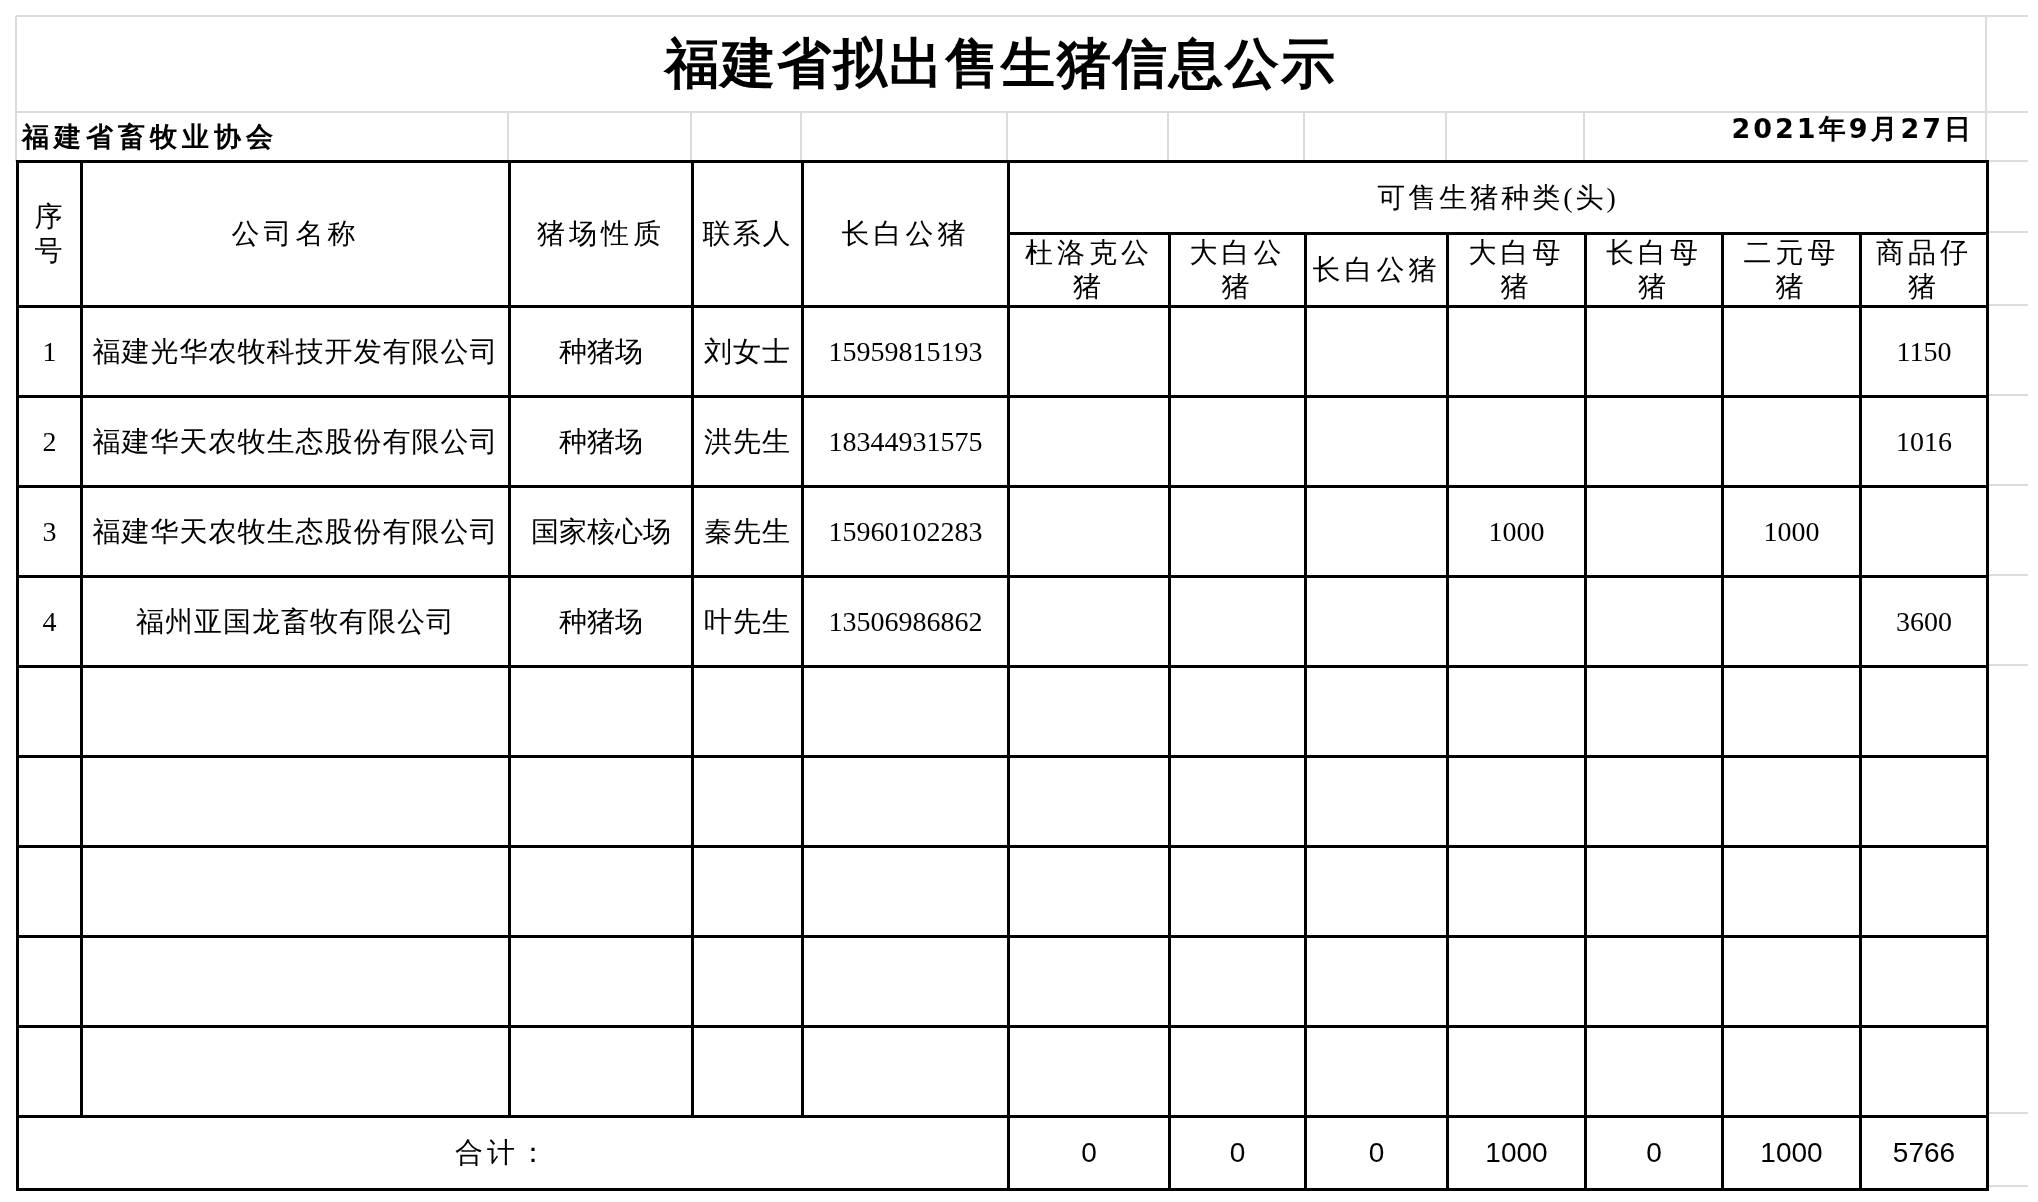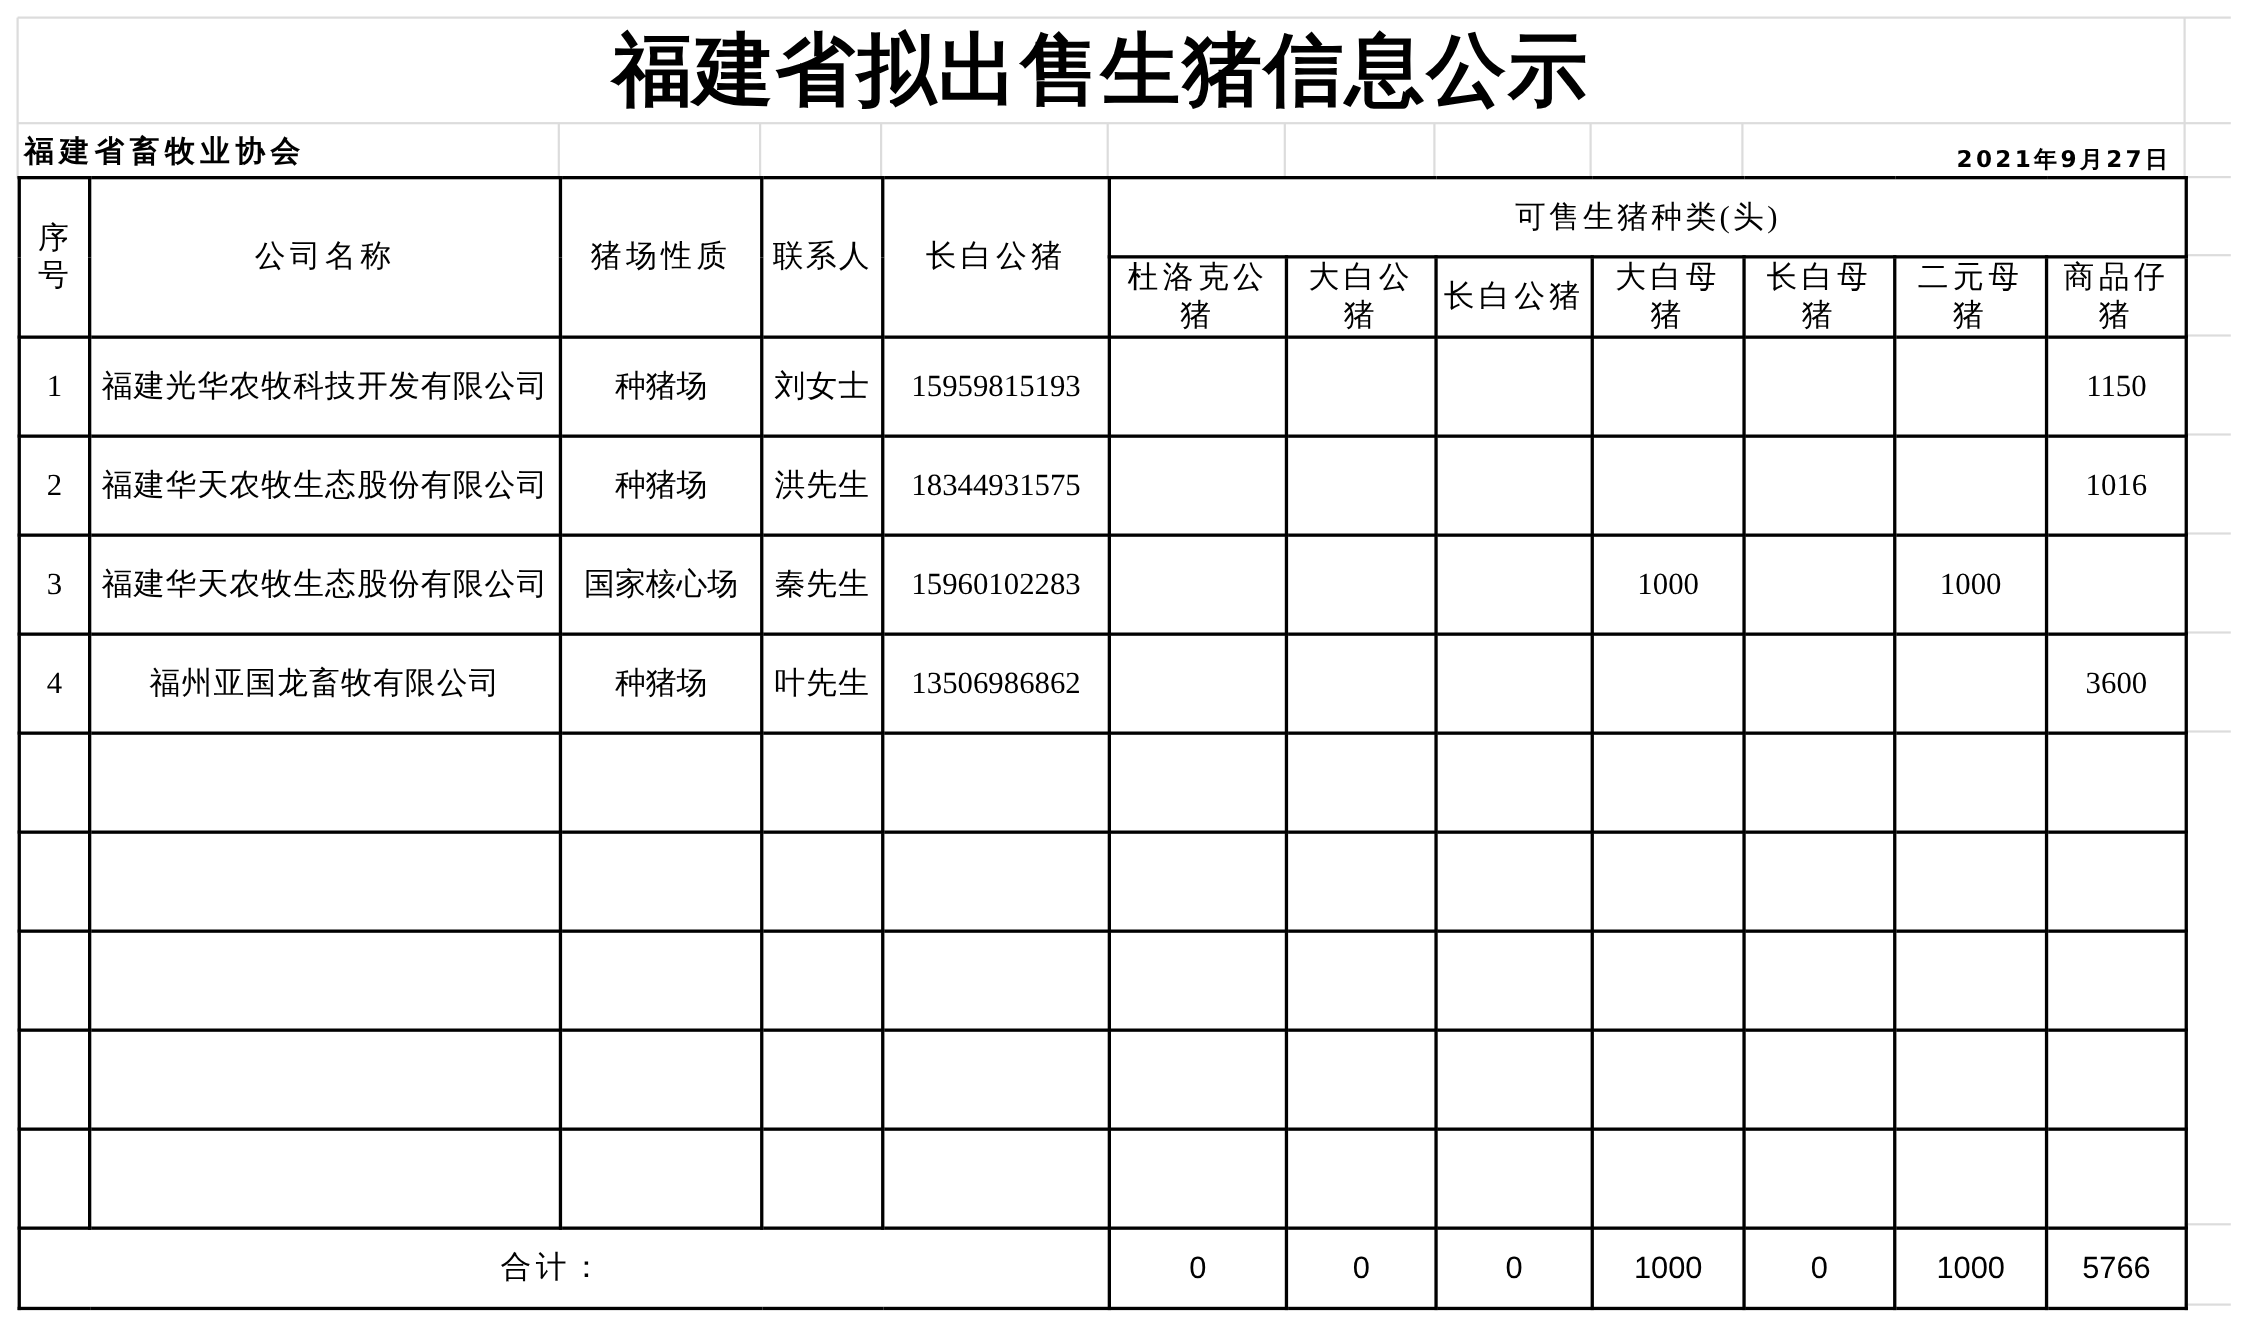--- a/index.html
+++ b/index.html
@@ -5,28 +5,28 @@
   html, body { margin: 0; padding: 0; background: #ffffff; }
   body { width: 2038px; height: 1202px; position: relative; overflow: hidden;
          font-family: "Liberation Serif", "DejaVu Serif", serif; color: #000; }
 
   
   .grid { position: absolute; background: #dcdcdc; }
 
   .title { position: absolute; left: 16px; top: 16px; width: 1970px; height: 96px;
            display: flex; align-items: center; justify-content: center;
            font-family: "DejaVu Sans", "Liberation Sans", sans-serif; font-weight: bold;
-           font-size: 72px; letter-spacing: 2px; }
+           font-size: 54px; letter-spacing: 2px; }
 
   .org { position: absolute; left: 22px; top: 116px; height: 42px; display: flex; align-items: center;
          font-family: "DejaVu Sans", "Liberation Sans", sans-serif; font-weight: bold;
          font-size: 27px; letter-spacing: 5px; }
-  .date { position: absolute; right: 64px; top: 124px; height: 42px; display: flex; align-items: center;
+  .date { position: absolute; right: 64px; top: 108px; height: 42px; display: flex; align-items: center;
           font-family: "DejaVu Sans", "Liberation Sans", sans-serif; font-weight: bold;
-          font-size: 21px; letter-spacing: 3px; }
+          font-size: 27px; letter-spacing: 3px; }
 
   table.main { position: absolute; left: 16px; top: 160px; border-collapse: collapse;
                table-layout: fixed; width: 1970px; }
   table.main td { border: 3px solid #000; padding: 0 4px; text-align: center; vertical-align: middle;
                   font-size: 28px; line-height: 36px; overflow: hidden; }
   .hdr { letter-spacing: 4px; }
   .hdr-sub { letter-spacing: 4px; line-height: 34px !important; }
   .company { letter-spacing: 1px; }
   .num { font-family: "Liberation Serif", serif; font-size: 27px; }
   .total-label { text-align: left; padding-right: 24px !important; letter-spacing: 4px; }

